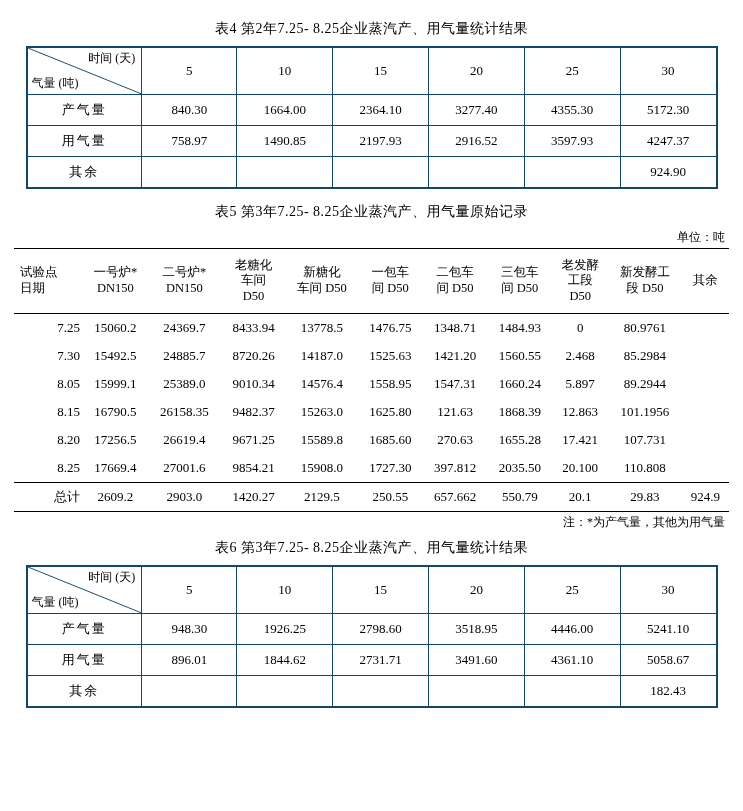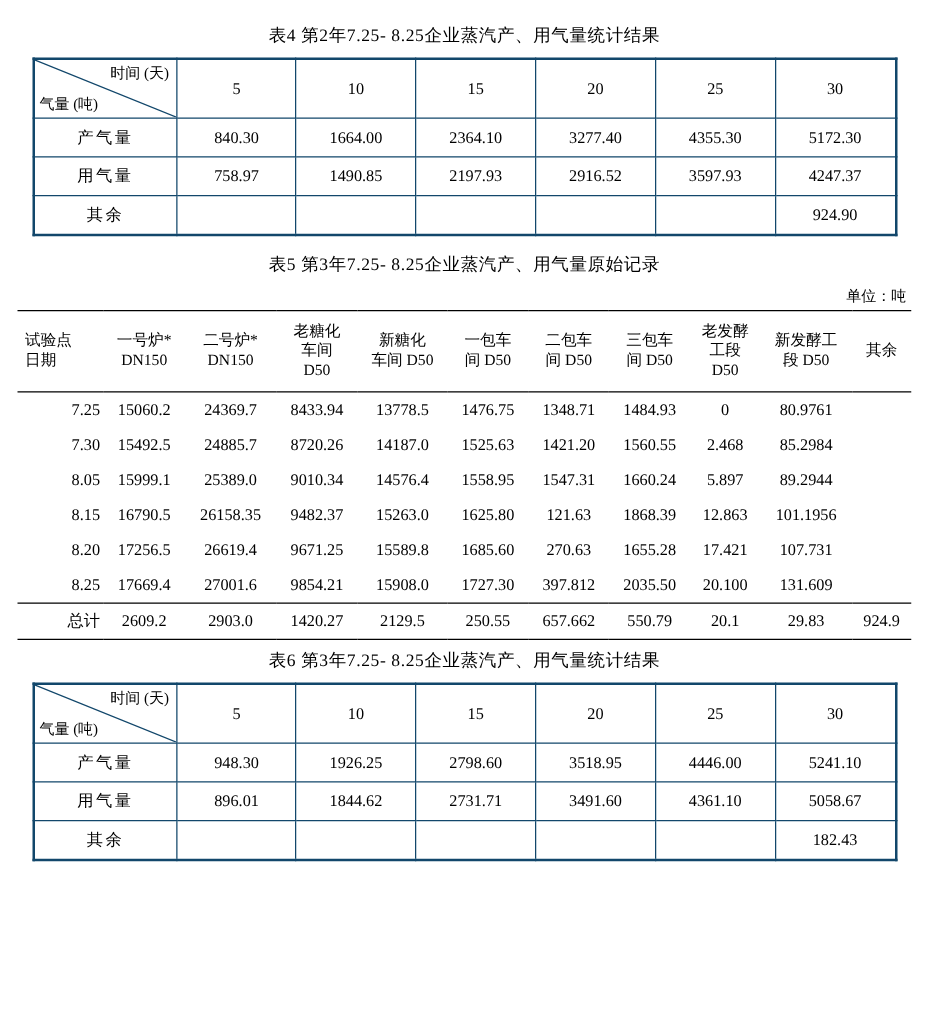--- a/index.html
+++ b/index.html
@@ -289,38 +289,39 @@
           <tr>
             <td class="first">8.25</td>
             <td>17669.4</td>
             <td>27001.6</td>
             <td>9854.21</td>
             <td>15908.0</td>
             <td>1727.30</td>
             <td>397.812</td>
             <td>2035.50</td>
             <td>20.100</td>
-            <td>131.609</td>
+            <td>110.808</td>
             <td></td>
           </tr>
           <tr class="total">
             <td class="first">总计</td>
             <td>2609.2</td>
             <td>2903.0</td>
             <td>1420.27</td>
             <td>2129.5</td>
             <td>250.55</td>
             <td>657.662</td>
             <td>550.79</td>
             <td>20.1</td>
             <td>29.83</td>
             <td>924.9</td>
           </tr>
         </tbody>
     </table>
+    <div class="note-line">注：*为产气量，其他为用气量</div>
   </div>
 
   <div class="spacer-8"></div>
 
   <div class="caption">表6  第3年7.25- 8.25企业蒸汽产、用气量统计结果</div>
   <div class="spacer-8"></div>
 
   <table class="stat-table">
     <tbody>
         <tr>

